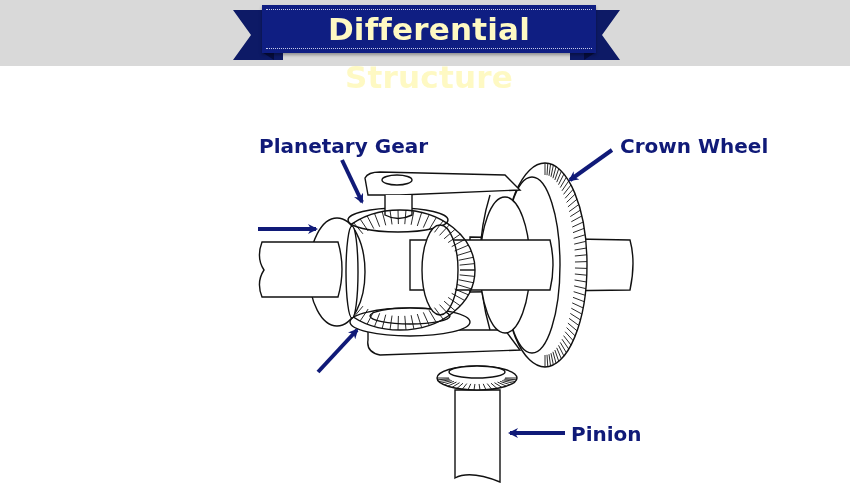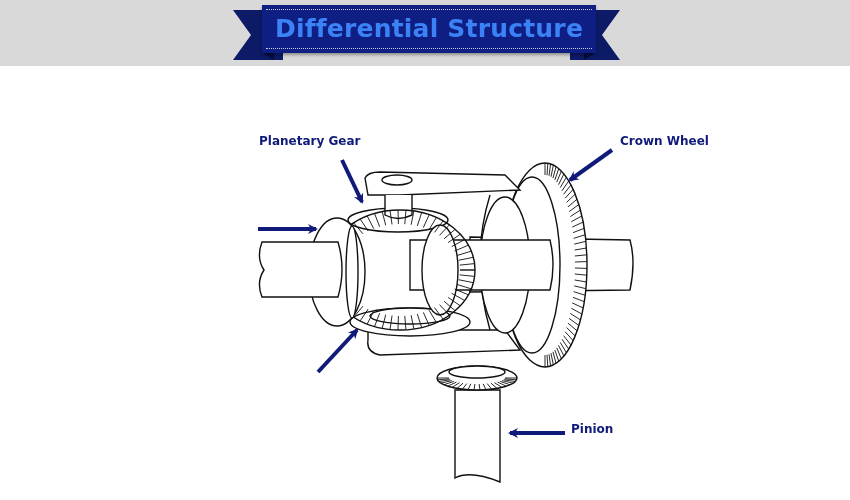--- a/index.html
+++ b/index.html
@@ -32,27 +32,27 @@
       background: #0f1e82; box-shadow: 0 2px 3px rgba(0,0,0,0.35);
     }
     .ribbon-main::before, .ribbon-main::after {
       content: ""; position: absolute; left: 4px; right: 4px; height: 0;
       border-top: 1px dotted #c7cbea;
     }
     .ribbon-main::before { top: 4px; }
     .ribbon-main::after { bottom: 4px; }
     .ribbon-title {
       position: absolute; left: 0; top: 0; width: 100%; height: 57px;
-      line-height: 48px; text-align: center; color: #3b82f6;
-      font-family: "DejaVu Sans", sans-serif; font-weight: bold; font-size: 25px;
+      line-height: 48px; text-align: center; color: #fef9c3;
+      font-family: "DejaVu Sans", sans-serif; font-weight: bold; font-size: 31px;
       letter-spacing: 0.2px;
     }
     .diagram { position: absolute; left: 0; top: 66px; width: 850px; height: 434px; }
     .label {
-      position: absolute; color: #101a78; font-weight: bold; font-size: 12px;
+      position: absolute; color: #101a78; font-weight: bold; font-size: 20px;
       font-family: "DejaVu Sans", sans-serif; white-space: nowrap;
     }
   </style>
 </head>
 <body>
 
 <div class="header-band">
   <div class="ribbon-tail left"></div>
   <div class="ribbon-tail right"></div>
   <div class="ribbon-fold left"></div>

